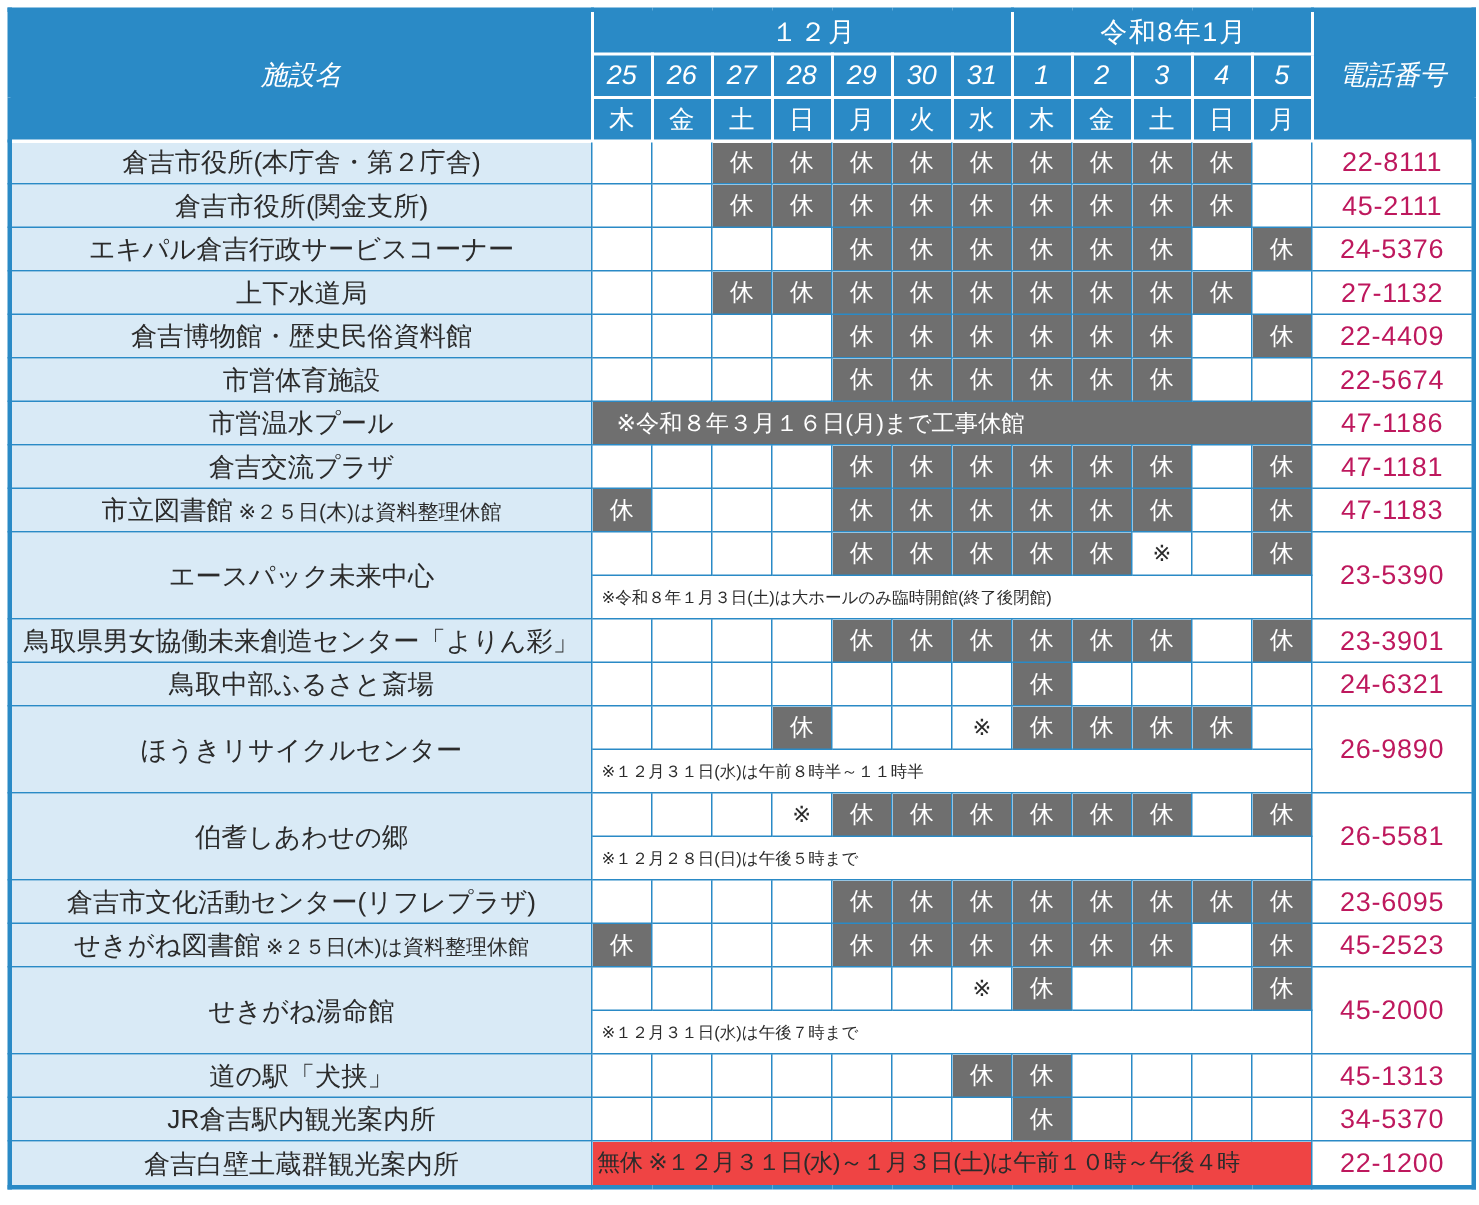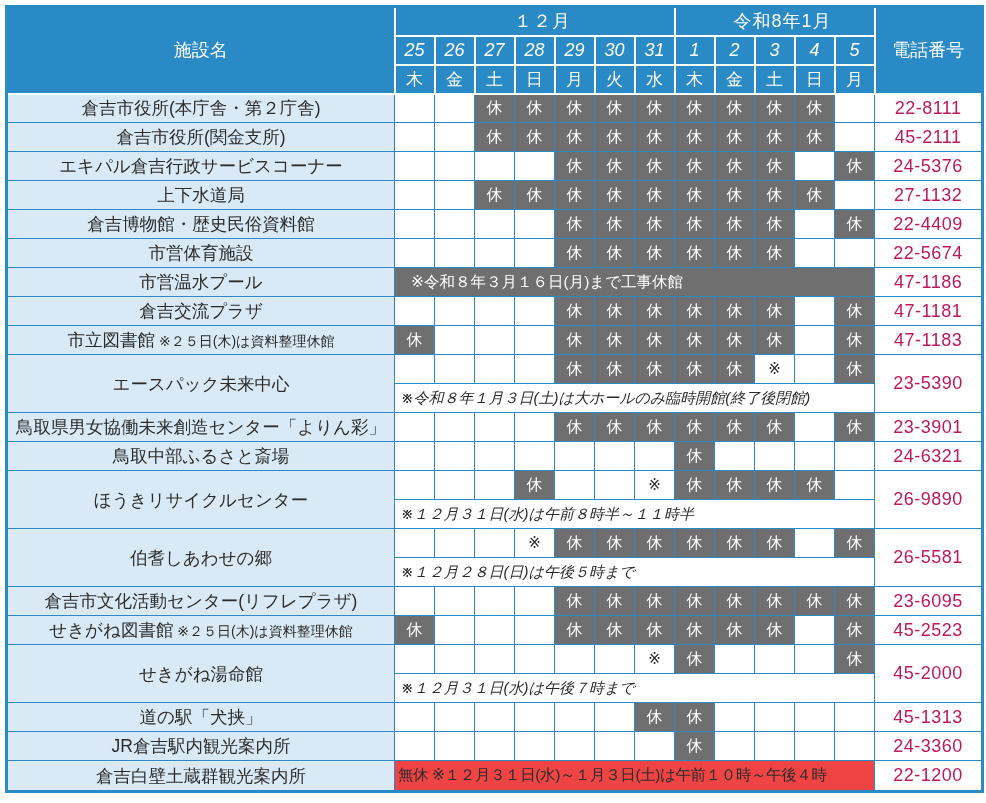--- a/index.html
+++ b/index.html
@@ -28,21 +28,21 @@
 
   thead th {
     background: var(--blue);
     color: #ffffff;
     border: 2px solid #ffffff;
     font-weight: normal;
     text-align: center;
     padding: 0;
   }
   thead tr { height: 29px; }
-  th.hname, th.hphone { font-size: 18px; }
+  th.hname, th.hphone { font-size: 18px; font-style: italic; }
   th.hmonth { font-size: 18px; letter-spacing: 1px; padding-left: 16px; }
   th.hdate  { font-size: 18px; font-style: italic; }
   th.hday   { font-size: 17px; }
 
   tbody tr { height: 29px; }
   tbody td {
     border: 1px solid var(--blue);
     padding: 0;
     height: 29px;
     overflow: hidden;
@@ -76,24 +76,23 @@
     font-size: 18px;
     letter-spacing: 0.5px;
   }
   td.fullnote { text-align: left; font-size: 15.5px; white-space: nowrap; }
   td.fullnote.gray  { background: var(--gray); color: #ffffff; padding: 0 16px; }
   td.fullnote.white { background: #ef4444; color: var(--ink); padding: 4px 3px; letter-spacing: -0.4px; }
   td.subnote {
     background: #ffffff;
     color: var(--ink);
     text-align: left;
-    font-size: 15px;
+    font-size: 11px;
     padding: 0 6px;
     white-space: nowrap;
-    font-style: italic;
   }
 </style>
 </head>
 <body>
 
 <div class="page">
   <table class="schedule">
     <colgroup>
       <col class="c-name">
       <col class="c-date">
@@ -443,21 +442,21 @@
           <td class="blank"></td>
           <td class="blank"></td>
           <td class="blank"></td>
           <td class="blank"></td>
           <td class="blank"></td>
           <td class="closed">休</td>
           <td class="blank"></td>
           <td class="blank"></td>
           <td class="blank"></td>
           <td class="blank"></td>
-          <td class="phone">24-3360</td>
+          <td class="phone">34-5370</td>
         </tr>
         <tr>
           <td class="name"><span>倉吉白壁土蔵群観光案内所</span></td>
           <td class="fullnote white" colspan="12">無休 ※１２月３１日(水)～１月３日(土)は午前１０時～午後４時</td>
           <td class="phone">22-1200</td>
         </tr>
       </tbody>
   </table>
 </div>
 

